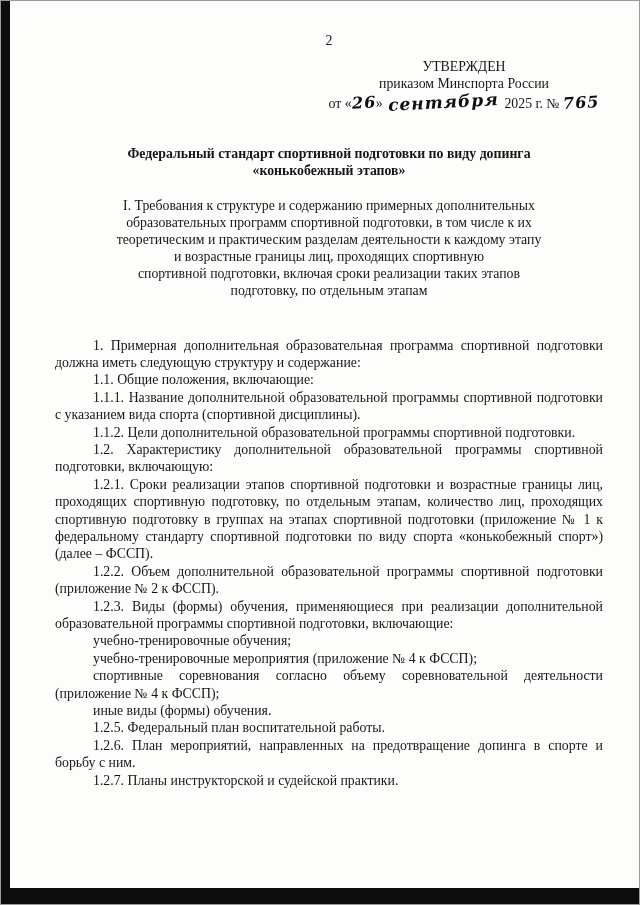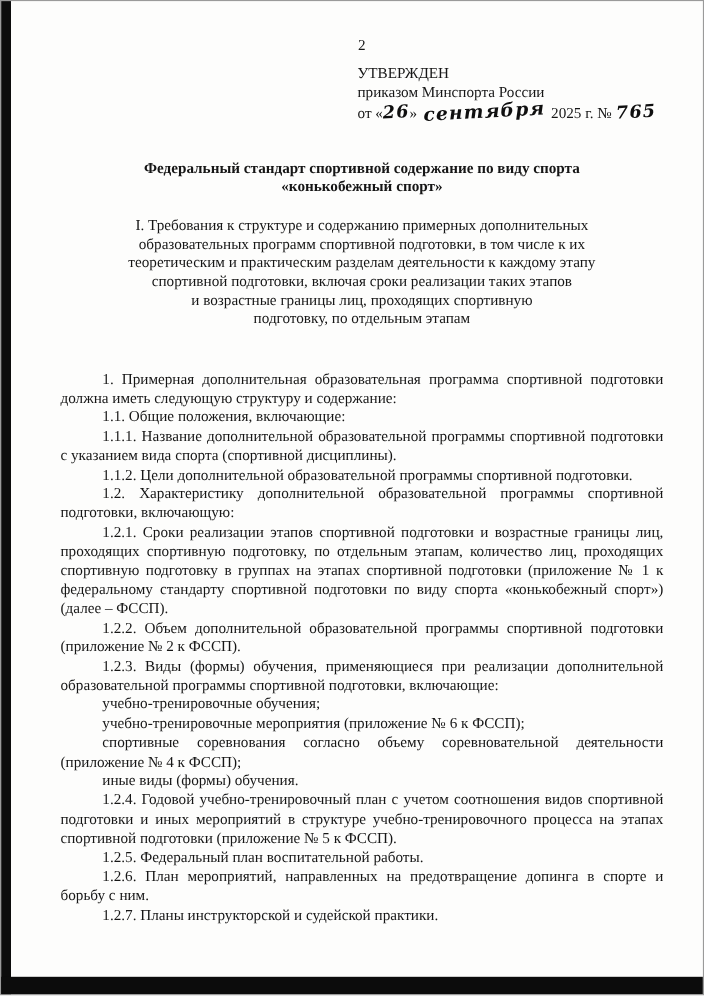--- a/index.html
+++ b/index.html
@@ -37,21 +37,21 @@
     padding: 32px 36px 0 54px;
   }
   .page-number {
     text-align: center;
     margin-bottom: 10px;
     line-height: 16px;
   }
   .approval {
     width: 278px;
     margin-left: auto;
-    text-align: left;
+    text-align: center;
     line-height: 16.5px;
   }
   .approval .order-line {
     white-space: nowrap;
     margin-top: 2px;
   }
   .handwritten {
     display: inline-block;
     font-family: "DejaVu Serif", serif;
     font-style: italic;
@@ -103,46 +103,45 @@
       <div>приказом Минспорта России</div>
       <div class="order-line">
         <span>от «</span><span class="handwritten">26</span><span>»</span>
         <span class="handwritten month">сентября</span>
         <span>2025 г. №</span>
         <span class="handwritten">765</span>
       </div>
     </div>
 
     <div class="doc-title">
-      <div>Федеральный стандарт спортивной содержание по виду спорта</div>
-      <div>«конькобежный спорт»</div>
+      <div>Федеральный стандарт спортивной подготовки по виду допинга</div>
+      <div>«конькобежный этапов»</div>
     </div>
 
     <div class="section-heading">
       <div>I. Требования к структуре и содержанию примерных дополнительных</div>
       <div>образовательных программ спортивной подготовки, в том числе к их</div>
       <div>теоретическим и практическим разделам деятельности к каждому этапу</div>
+      <div>и возрастные границы лиц, проходящих спортивную</div>
       <div>спортивной подготовки, включая сроки реализации таких этапов</div>
-      <div>и возрастные границы лиц, проходящих спортивную</div>
       <div>подготовку, по отдельным этапам</div>
     </div>
 
     <div class="body-text">
       <p>1. Примерная дополнительная образовательная программа спортивной подготовки должна иметь следующую структуру и содержание:</p>
       <p>1.1. Общие положения, включающие:</p>
       <p>1.1.1. Название дополнительной образовательной программы спортивной подготовки с указанием вида спорта (спортивной дисциплины).</p>
       <p>1.1.2. Цели дополнительной образовательной программы спортивной подготовки.</p>
       <p>1.2. Характеристику дополнительной образовательной программы спортивной подготовки, включающую:</p>
       <p>1.2.1. Сроки реализации этапов спортивной подготовки и возрастные границы лиц, проходящих спортивную подготовку, по отдельным этапам, количество лиц, проходящих спортивную подготовку в группах на этапах спортивной подготовки (приложение № 1 к федеральному стандарту спортивной подготовки по виду спорта «конькобежный спорт») (далее – ФССП).</p>
       <p>1.2.2. Объем дополнительной образовательной программы спортивной подготовки (приложение № 2 к ФССП).</p>
       <p>1.2.3. Виды (формы) обучения, применяющиеся при реализации дополнительной образовательной программы спортивной подготовки, включающие:</p>
       <p>учебно-тренировочные обучения;</p>
-      <p>учебно-тренировочные мероприятия (приложение № 6 к ФССП);</p>
+      <p>учебно-тренировочные мероприятия (приложение № 4 к ФССП);</p>
       <p>спортивные соревнования согласно объему соревновательной деятельности (приложение № 4 к ФССП);</p>
       <p>иные виды (формы) обучения.</p>
-      <p>1.2.4. Годовой учебно-тренировочный план с учетом соотношения видов спортивной подготовки и иных мероприятий в структуре учебно-тренировочного процесса на этапах спортивной подготовки (приложение № 5 к ФССП).</p>
       <p>1.2.5. Федеральный план воспитательной работы.</p>
       <p>1.2.6. План мероприятий, направленных на предотвращение допинга в спорте и борьбу с ним.</p>
       <p>1.2.7. Планы инструкторской и судейской практики.</p>
     </div>
 
   </div>
 </div>
 
 </body></html>

